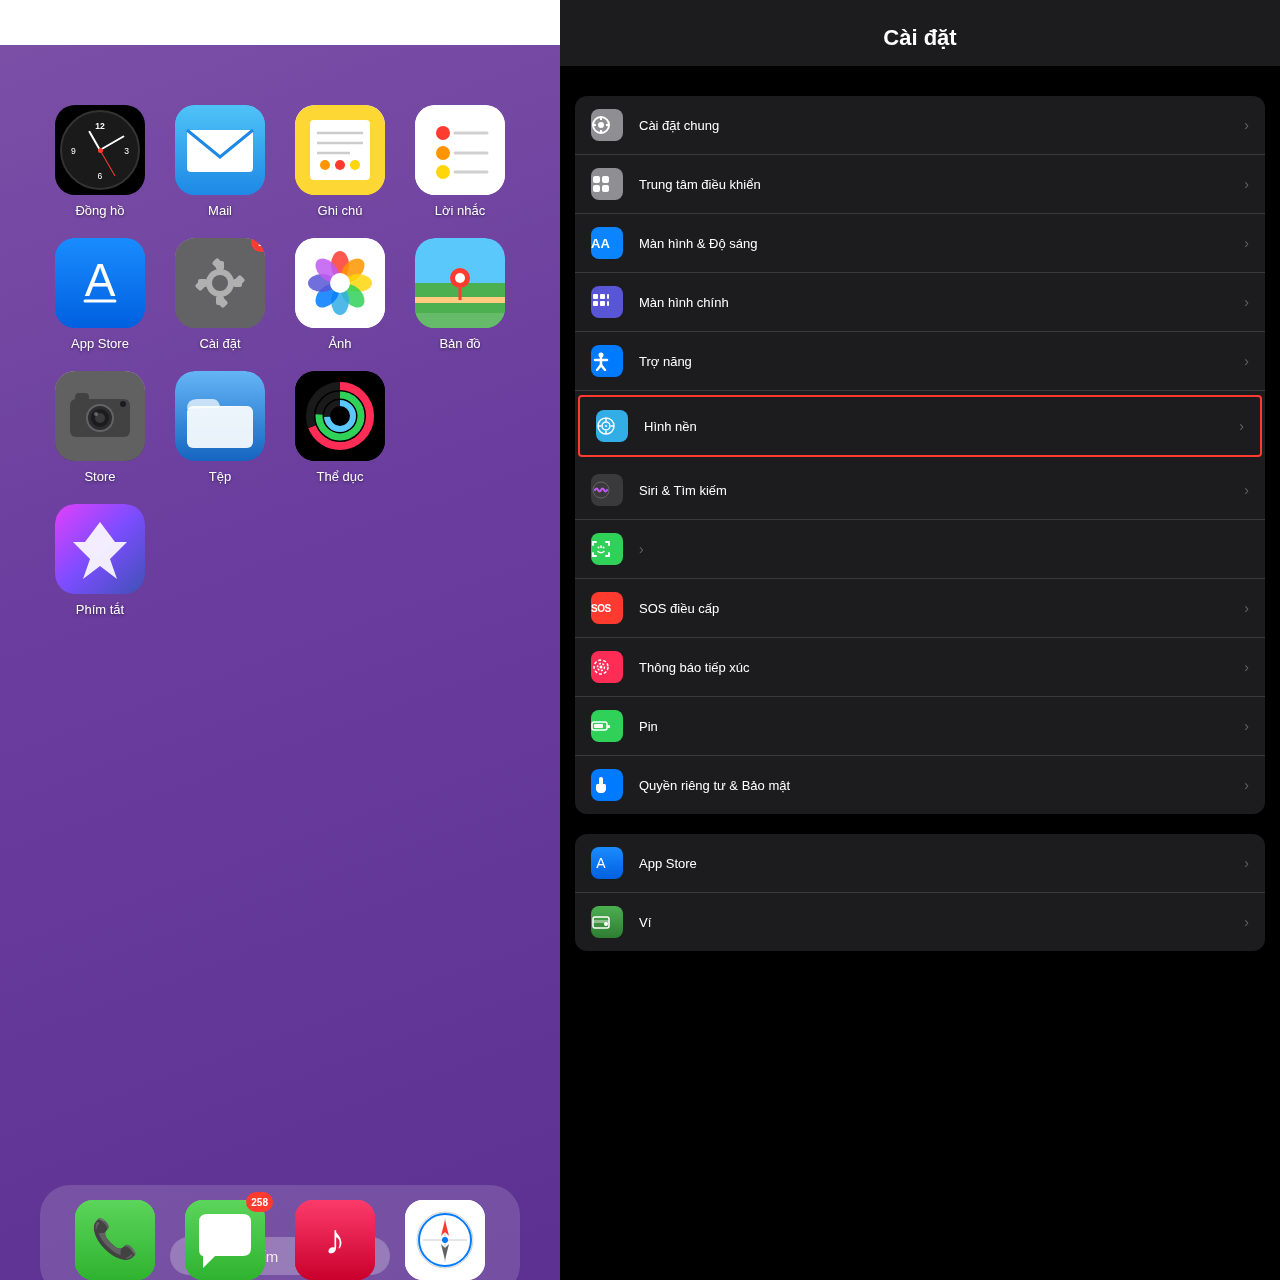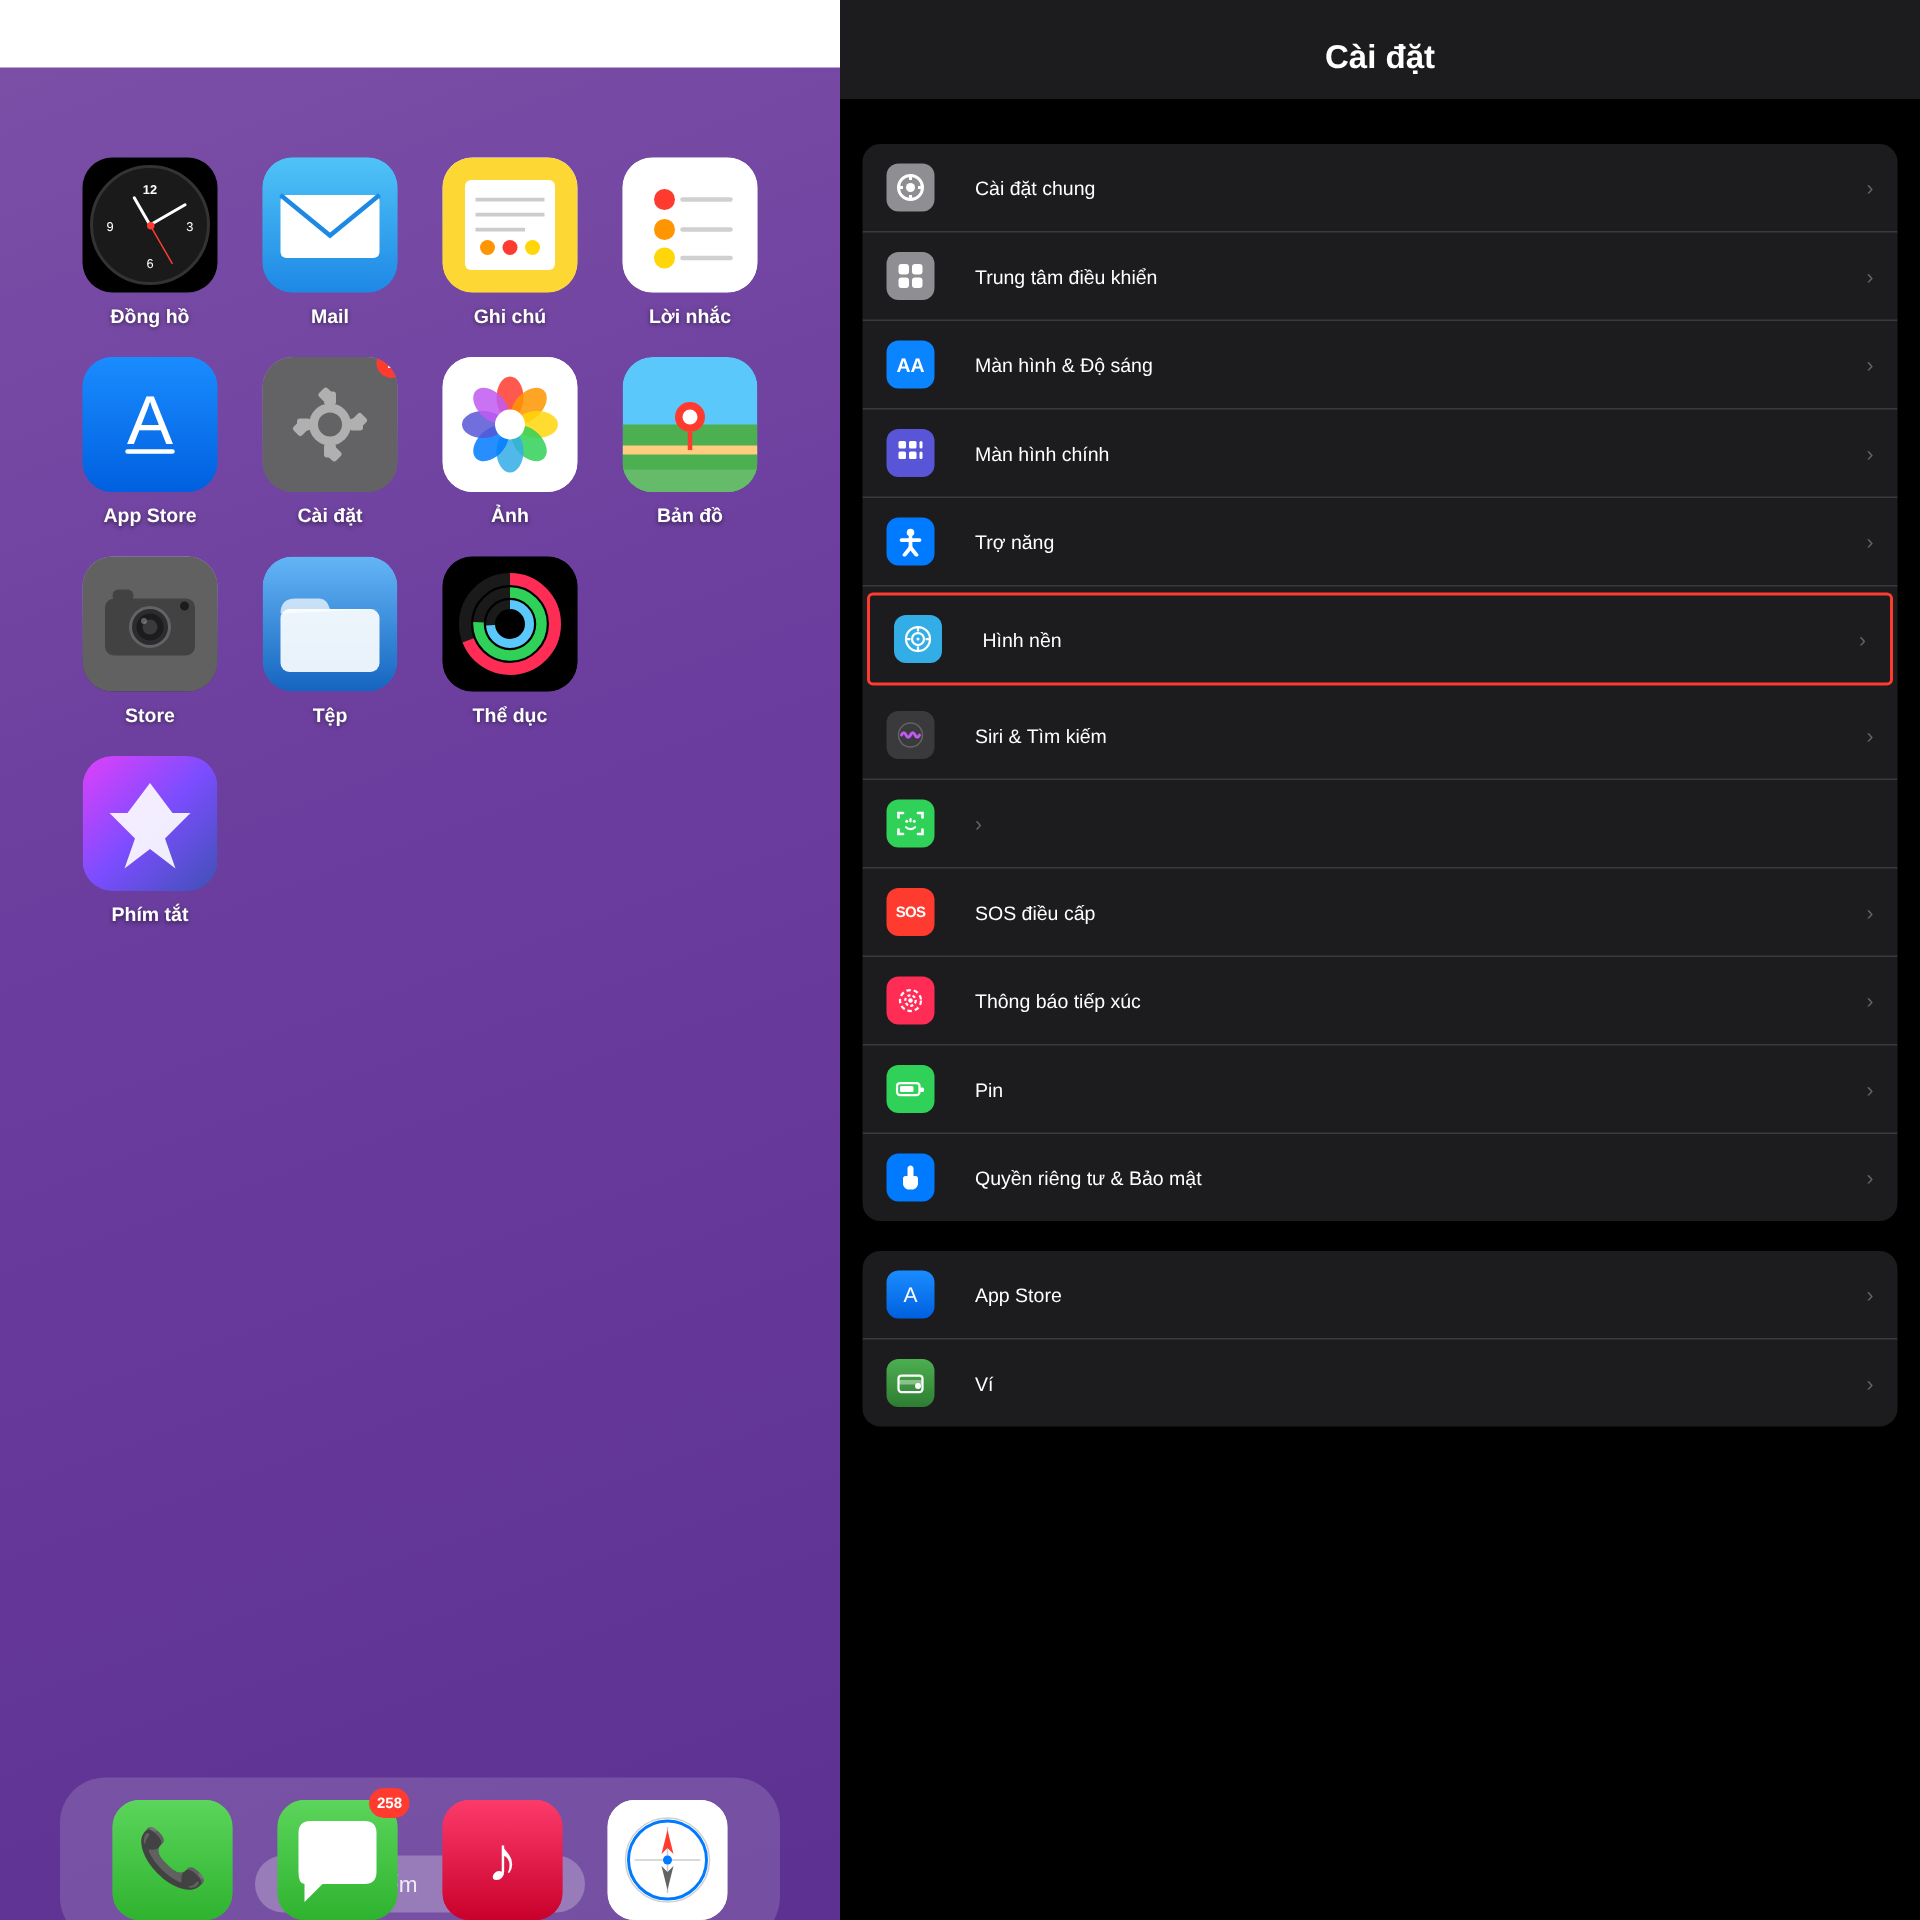--- a/index.html
+++ b/index.html
@@ -49,21 +49,21 @@
       justify-content: center;
       font-size: 44px;
       position: relative;
       overflow: hidden;
     }
 
     .app-label {
       color: white;
       font-size: 13px;
       text-align: center;
-      font-weight: 700;
+      font-weight: 400;
       text-shadow: 0 1px 3px rgba(0,0,0,0.5);
     }
 
     .badge {
       position: absolute;
       top: -6px;
       right: -6px;
       background: #ff3b30;
       color: white;
       font-size: 11px;
@@ -237,22 +237,22 @@
     .settings-row:last-child {
       border-bottom: none;
     }
 
     .row-icon {
       width: 32px;
       height: 32px;
       border-radius: 8px;
       display: flex;
       align-items: center;
-      justify-content: center;
-      margin-right: 27px;
+      justify-content: flex-start;
+      margin-right: 16px;
       flex-shrink: 0;
       font-size: 17px;
       color: white;
     }
 
     .row-label {
       flex: 1;
       color: white;
       font-size: 13px;
       font-weight: 400;

